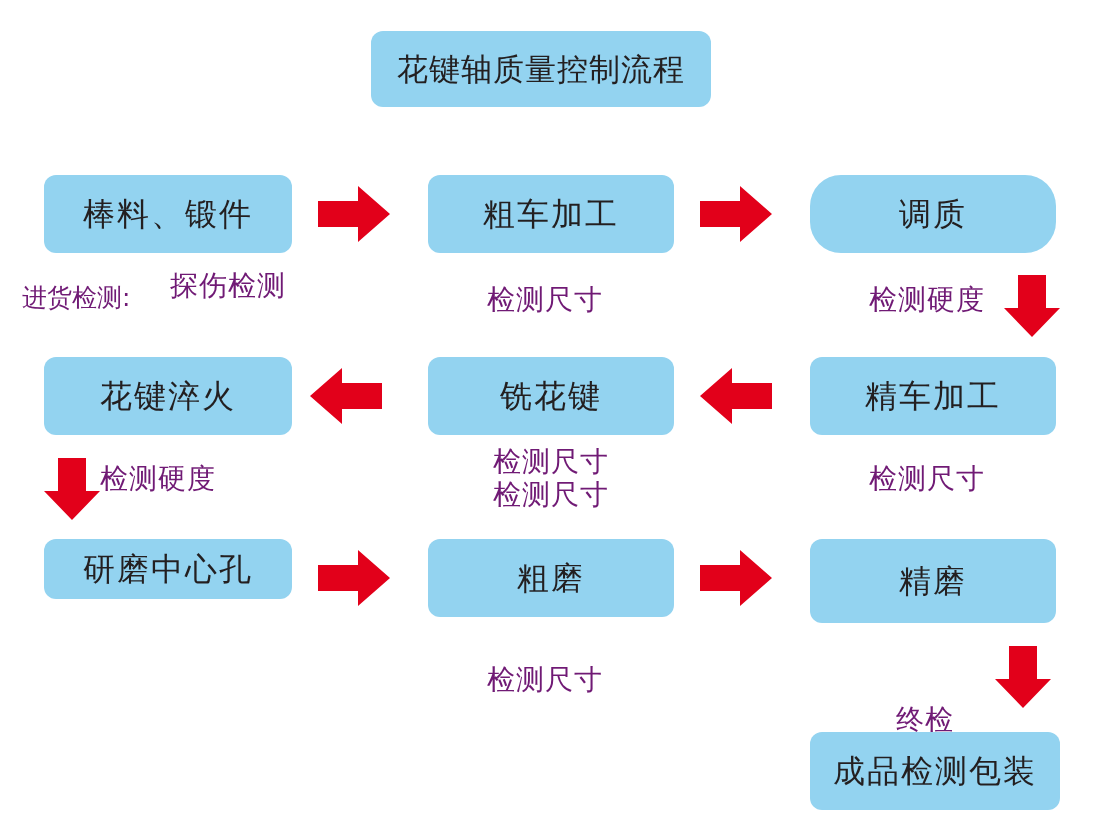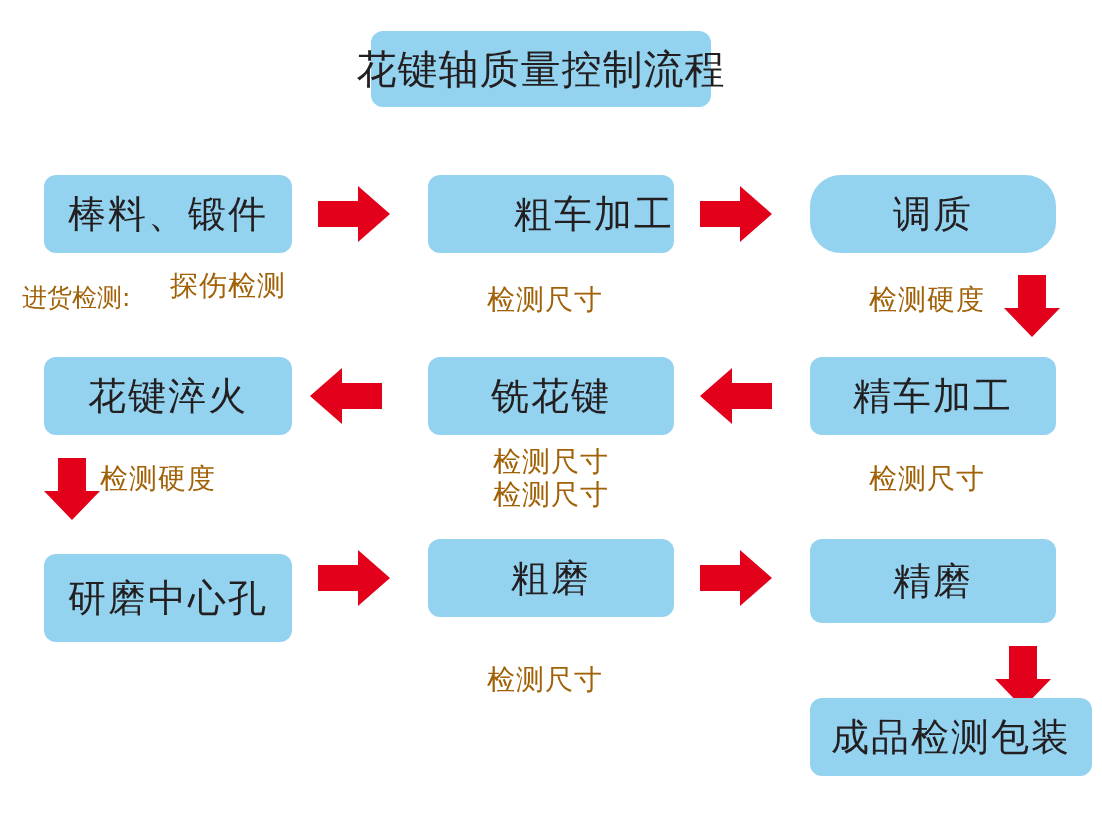--- a/index.html
+++ b/index.html
@@ -26,36 +26,36 @@
   
   .box {
     position: absolute;
     background: #93D3F0;
     border-radius: 12px;
     display: flex;
     align-items: center;
     justify-content: center;
     box-sizing: border-box;
     color: #231f20;
-    font-size: 38px;
+    font-size: 32px;
     letter-spacing: 2px;
     line-height: 1;
     white-space: nowrap;
   }
   .box.title-box {
-    font-size: 40px;
+    font-size: 31px;
     letter-spacing: 1px;
   }
 
   
   .caption {
     position: absolute;
     font-size: 28px;
     line-height: 34px;
-    color: #a16207;
+    color: #701a75;
     white-space: nowrap;
     letter-spacing: 1px;
   }
   .caption.small {
     font-size: 25px;
     letter-spacing: 0px;
   }
   .caption.stack {
     line-height: 33px;
   }
@@ -81,21 +81,21 @@
   <div class="box" style="left:44px; top:175px; width:248px; height:78px;">
     <span>棒料、锻件</span>
   </div>
 
   <div class="arrow" style="left:318px; top:186px;">
     <svg width="72" height="56" viewBox="0 0 72 56" aria-hidden="true">
       <polygon points="0,15 40,15 40,0 72,28 40,56 40,41 0,41" fill="#E2001A"></polygon>
     </svg>
   </div>
 
-  <div class="box" style="left:428px; top:175px; width:246px; height:78px;justify-content:flex-end;">
+  <div class="box" style="left:428px; top:175px; width:246px; height:78px;">
     <span>粗车加工</span>
   </div>
 
   <div class="arrow" style="left:700px; top:186px;">
     <svg width="72" height="56" viewBox="0 0 72 56" aria-hidden="true">
       <polygon points="0,15 40,15 40,0 72,28 40,56 40,41 0,41" fill="#E2001A"></polygon>
     </svg>
   </div>
 
   <div class="box" style="left:810px; top:175px; width:246px; height:78px;border-radius:31px;">
@@ -150,21 +150,21 @@
 
   <div class="caption" style="left:100px; top:462px;">检测硬度</div>
 
   <div class="caption stack center" style="left:428px; top:445px; width:246px;">
     <div>检测尺寸</div>
     <div>检测尺寸</div>
   </div>
 
   <div class="caption" style="left:869px; top:462px;">检测尺寸</div>
 
-  <div class="box" style="left:44px; top:554px; width:248px; height:88px;">
+  <div class="box" style="left:44px; top:539px; width:248px; height:60px;">
     <span>研磨中心孔</span>
   </div>
 
   <div class="arrow" style="left:318px; top:550px;">
     <svg width="72" height="56" viewBox="0 0 72 56" aria-hidden="true">
       <polygon points="0,15 40,15 40,0 72,28 40,56 40,41 0,41" fill="#E2001A"></polygon>
     </svg>
   </div>
 
   <div class="box" style="left:428px; top:539px; width:246px; height:78px;">
@@ -185,17 +185,17 @@
   <div class="caption" style="left:487px; top:663px;">检测尺寸</div>
 
   <div class="caption" style="left:896px; top:663px;margin-top:40px;">终检</div>
 
   <div class="arrow" style="left:995px; top:646px;">
     <svg width="56" height="62" viewBox="0 0 56 62" aria-hidden="true">
       <polygon points="14,0 42,0 42,33 56,33 28,62 0,33 14,33" fill="#E2001A"></polygon>
     </svg>
   </div>
 
-  <div class="box" style="left:810px; top:698px; width:282px; height:78px;">
+  <div class="box" style="left:810px; top:732px; width:250px; height:78px;">
     <span>成品检测包装</span>
   </div>
 
 </div>
 
 </body></html>

